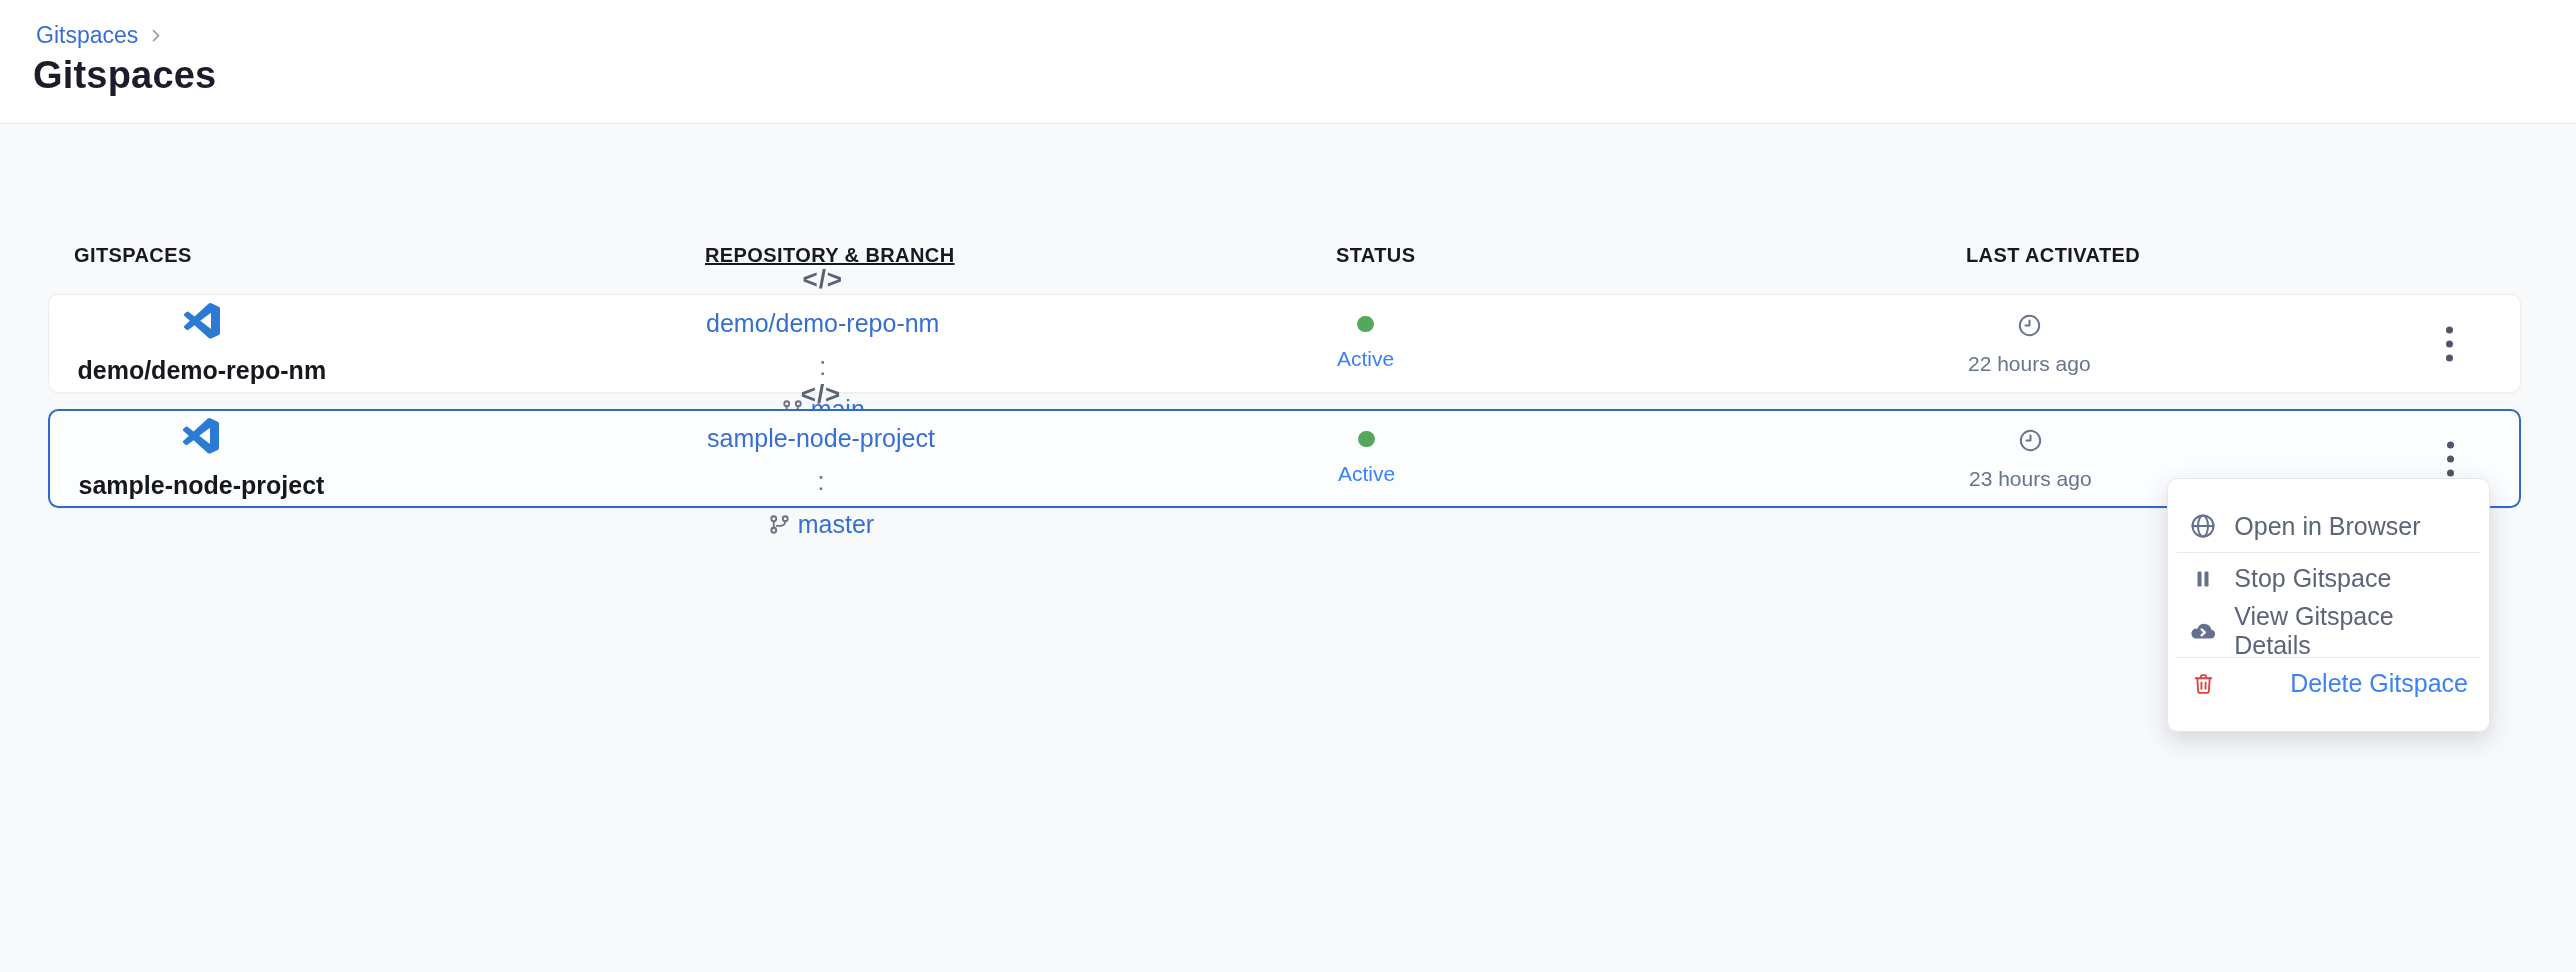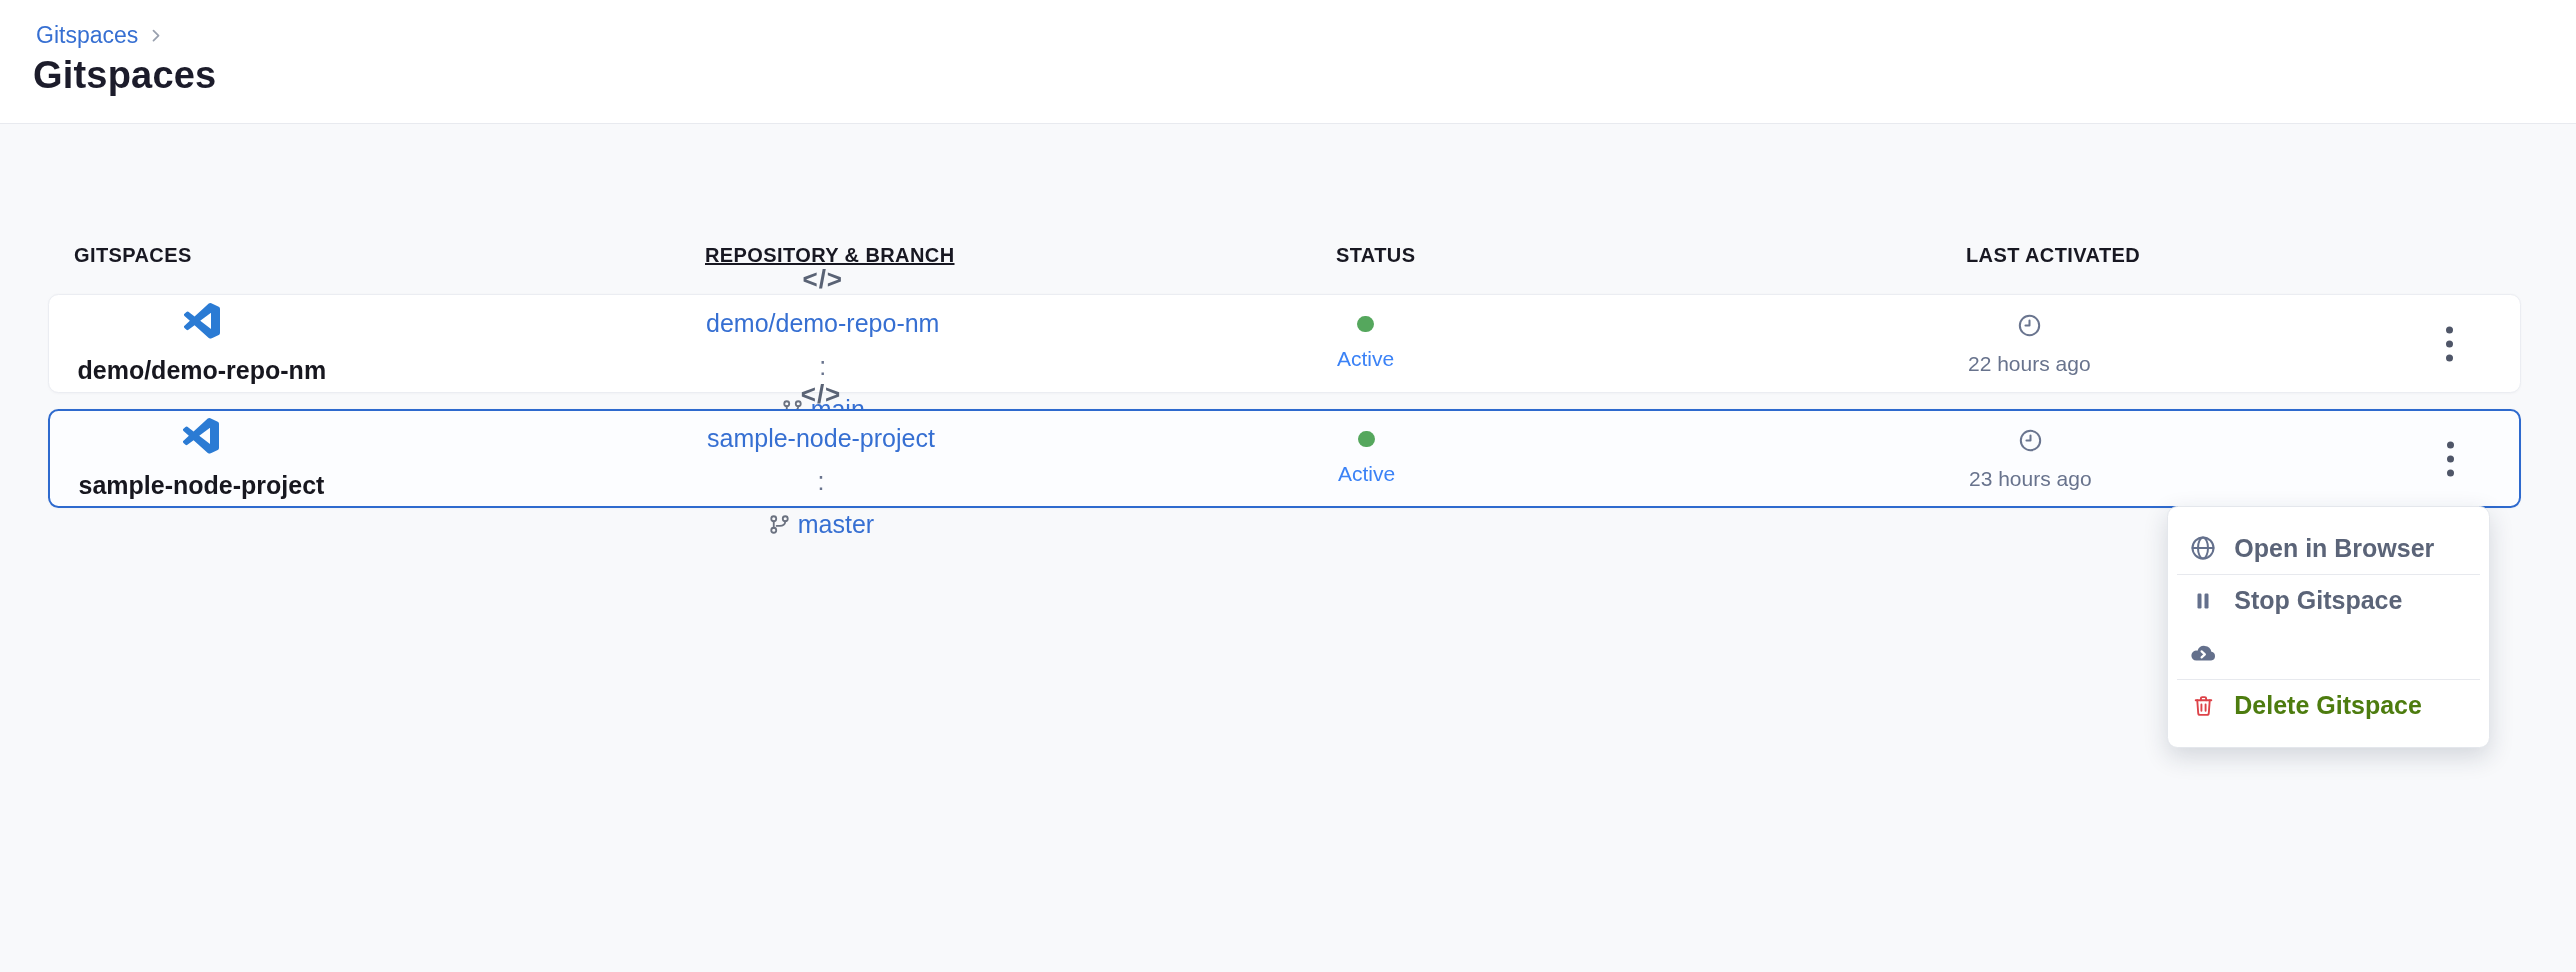--- a/index.html
+++ b/index.html
@@ -79,32 +79,32 @@
   .kebab {
     position:absolute; top:50%; left:2400px; transform:translate(-50%,-50%);
     width:48px; height:69px;
     display:flex; flex-direction:column; align-items:center; justify-content:center;
     gap:7px; cursor:pointer; background:transparent; border:none;
   }
   .kebab i { display:block; width:7px; height:7px; border-radius:50%; background:#4f5668; }
 
   
   .context-menu {
-    position:absolute; left:2167px; top:506px; width:323px;
+    position:absolute; left:2167px; top:478px; width:323px;
     background:#ffffff; border:0.9px solid #e4e7ec; border-radius:10.4px;
     box-shadow:0 8.6px 24px rgba(25,35,60,0.16);
-    padding:15px 0; z-index:10;font-weight:bold;
+    padding:21px 0; z-index:10;
   }
   .menu-item {
     height:52px; display:flex; align-items:center; gap:17.3px;
     padding:0 21px; font-size:25px; color:#5b6478; cursor:pointer;
   }
   .menu-item .mi-icon { width:28px; height:28px; flex:0 0 28px;
     display:flex; align-items:center; justify-content:center; }
-  .menu-item.danger { color:#4d7c0f; }
+  .menu-item.danger { color:#3b82f6;justify-content:space-between; }
   .menu-divider { height:0.9px; background:#e7e9ee; margin:0 8.6px; }
 </style>
 </head>
 <body>
 
 <div id="screen">
 
   <div class="topbar">
     <div class="breadcrumb">
       <a>Gitspaces</a>
@@ -221,20 +221,21 @@
       </span>
       <span>Stop Gitspace</span>
     </div>
     <div class="menu-item">
       <span class="mi-icon">
         <svg width="28" height="28" viewBox="0 0 24 24">
           <path fill="#64708c" d="M19 18.5H6.3a4.3 4.3 0 1 1 .95-8.5A6.2 6.2 0 0 1 19.2 11a3.8 3.8 0 0 1-.2 7.5z"></path>
           <path d="M10.8 10.6l2.8 2.6-2.8 2.6" stroke="#ffffff" stroke-width="1.9" fill="none" stroke-linecap="round" stroke-linejoin="round"></path>
         </svg>
       </span>
+      <span>View Gitspace Details</span>
     </div>
     <div class="menu-divider"></div>
     <div class="menu-item danger">
       <span class="mi-icon">
         <svg width="25" height="25" viewBox="0 0 24 24" fill="none" stroke="#dd4349" stroke-width="1.8" stroke-linecap="round" stroke-linejoin="round">
           <path d="M4.5 7h15"></path>
           <path d="M9.5 7V5.2A1.2 1.2 0 0 1 10.7 4h2.6a1.2 1.2 0 0 1 1.2 1.2V7"></path>
           <path d="M18 7l-.9 12.1a1.9 1.9 0 0 1-1.9 1.9H8.8a1.9 1.9 0 0 1-1.9-1.9L6 7"></path>
           <path d="M10 11v6M14 11v6"></path>
         </svg>

